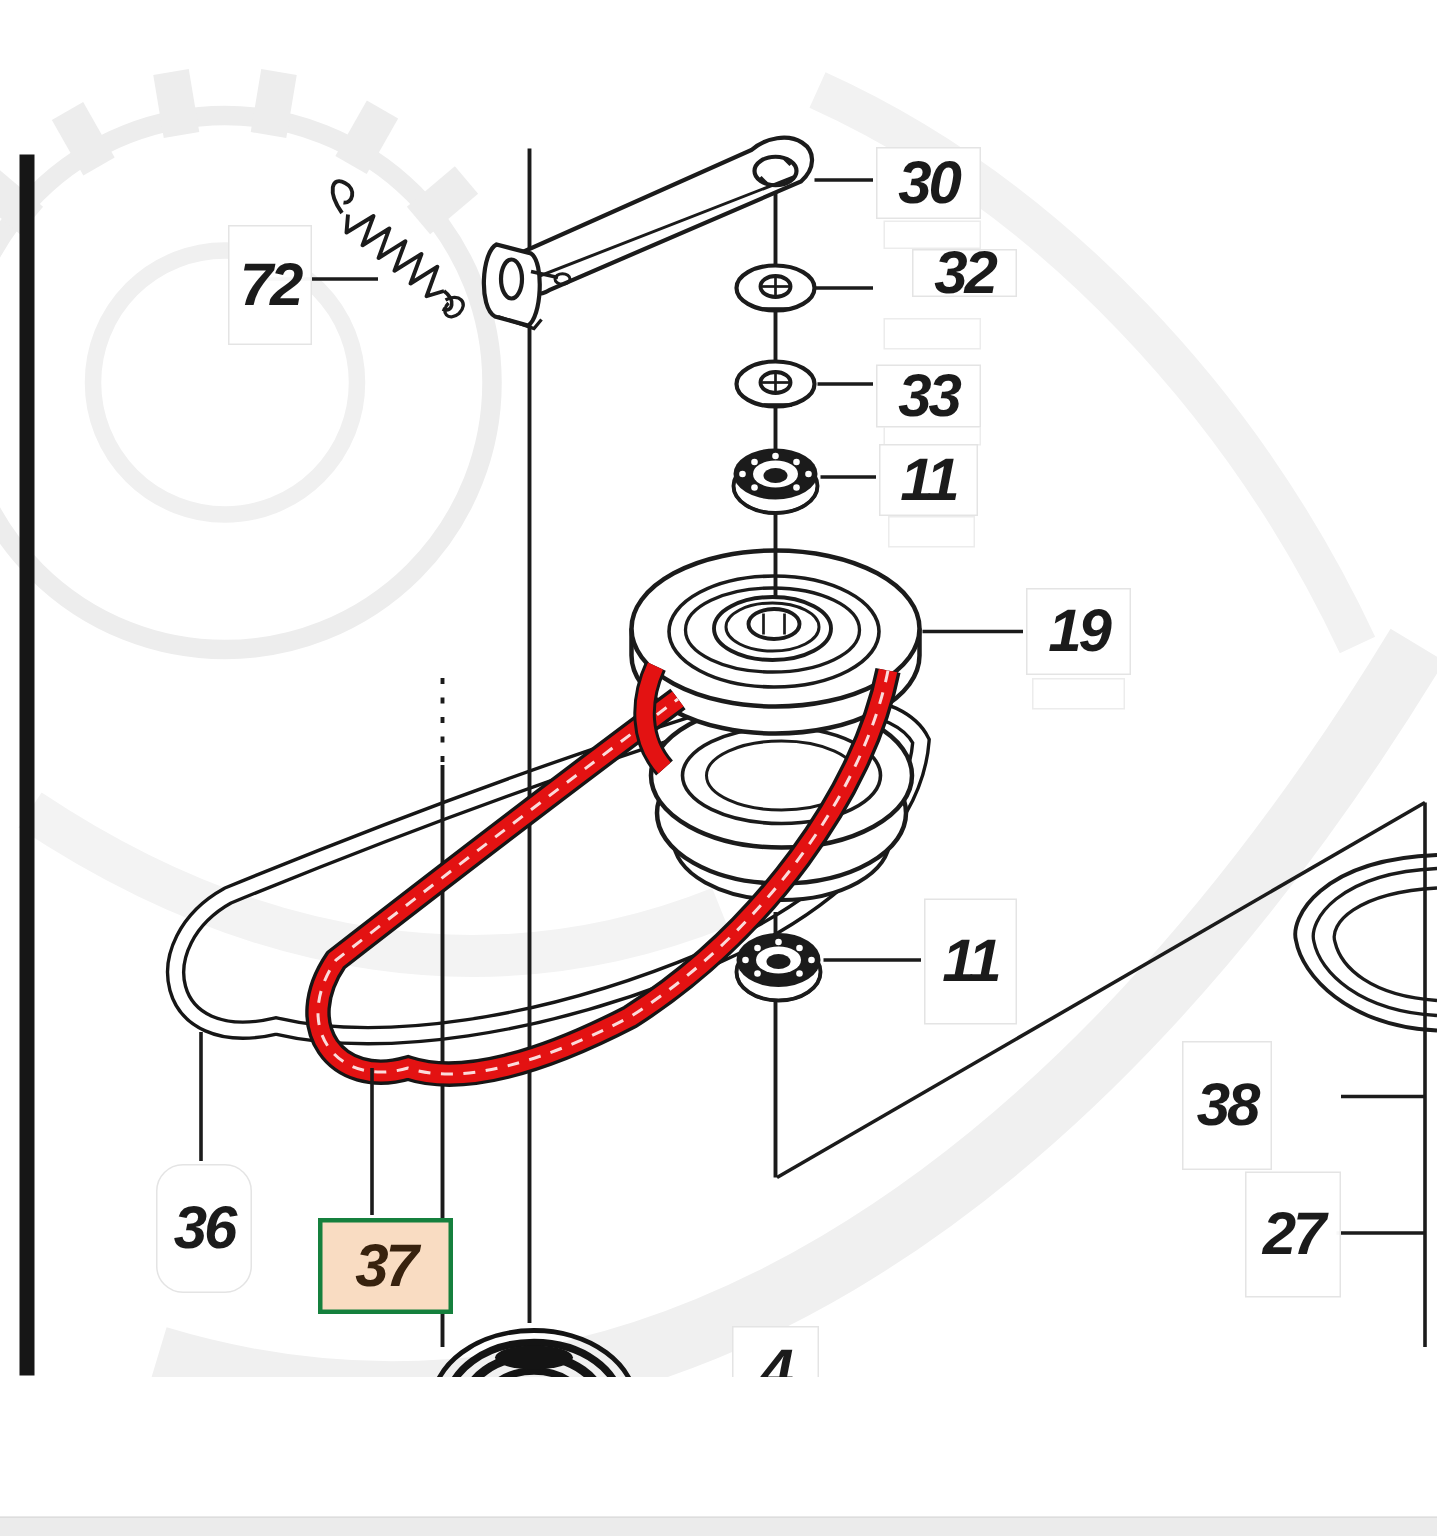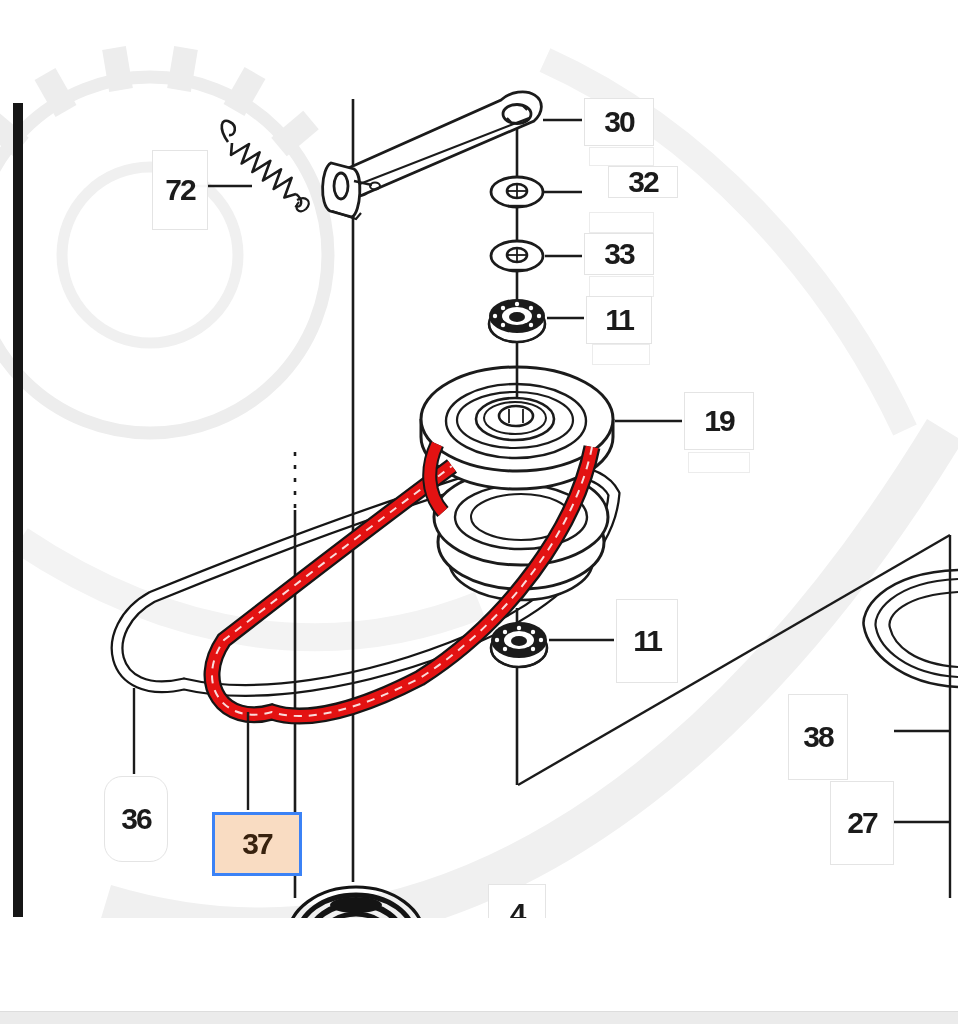--- a/index.html
+++ b/index.html
@@ -3,23 +3,23 @@
 <meta charset="utf-8">
 <style>
   html,body{margin:0;padding:0;background:#ffffff;}
   #stage{position:relative;width:958px;height:1024px;background:#fff;overflow:hidden;
          font-family:"Liberation Sans", sans-serif;}
   #diagram-clip{position:absolute;left:0;top:0;width:958px;height:918px;overflow:hidden;}
   #art{position:absolute;left:0;top:0;}
   .lbar{position:absolute;background:#161616;}
   .part-label{position:absolute;display:flex;align-items:center;justify-content:center;
       background:rgba(255,255,255,.97);border:1px solid #e4e4e4;
-      font-weight:bold;font-size:30px;letter-spacing:-2px;color:#1b1b1b;
-      box-sizing:border-box;cursor:pointer;}
-  .part-label.hl{background:#f9dcc2;border:3px solid #3b82f6;color:#38220e;}
+      font-weight:bold;font-size:40px;letter-spacing:-2px;color:#1b1b1b;
+      box-sizing:border-box;cursor:pointer;font-style:italic;}
+  .part-label.hl{background:#f9dcc2;border:3px solid #15803d;color:#38220e;}
   .spacer-box{position:absolute;background:rgba(255,255,255,.9);border:1px solid #ececec;
       box-sizing:border-box;}
   #bottom-bar{position:absolute;left:0;bottom:0;width:958px;height:12px;background:#ebebeb;
       border-top:1px solid #dddddd;}
 </style>
 </head>
 <body>
 
 <div id="stage">
 
@@ -210,21 +210,21 @@
 
     <div id="labels-layer">
         <div class="spacer-box" style="left: 589px; top: 147px; width: 65px; height: 19px;"></div>
         <div class="spacer-box" style="left: 589px; top: 212px; width: 65px; height: 21px;"></div>
         <div class="spacer-box" style="left: 589px; top: 276px; width: 65px; height: 21px;"></div>
         <div class="spacer-box" style="left: 592px; top: 344px; width: 58px; height: 21px;"></div>
         <div class="spacer-box" style="left: 688px; top: 452px; width: 62px; height: 21px;"></div>
         <div class="part-label" style="left: 112px; top: 150px; width: 56px; height: 80px; margin-left: 40px;">72</div>
         <div class="part-label" style="left: 584px; top: 98px; width: 70px; height: 48px;">30</div>
         <div class="part-label" style="left: 608px; top: 166px; width: 70px; height: 32px;">32</div>
-        <div class="part-label" style="left: 584px; top: 233px; width: 70px; height: 42px; text-align: center;">33</div>
+        <div class="part-label" style="left: 584px; top: 243px; width: 70px; height: 42px; text-align: center;">33</div>
         <div class="part-label" style="left: 586px; top: 296px; width: 66px; height: 48px;">11</div>
         <div class="part-label" style="left: 684px; top: 392px; width: 70px; height: 58px;">19</div>
         <div class="part-label" style="left: 616px; top: 599px; width: 62px; height: 84px;">11</div>
         <div class="part-label" style="left: 788px; top: 694px; width: 60px; height: 86px;">38</div>
         <div class="part-label" style="left: 830px; top: 781px; width: 64px; height: 84px;">27</div>
         <div class="part-label" style="left: 104px; top: 776px; width: 64px; height: 86px; border-radius: 18px;">36</div>
         <div class="part-label" style="left: 488px; top: 884px; width: 58px; height: 60px;">4</div>
         <div class="part-label hl" style="left: 212px; top: 812px; width: 90px; height: 64px;">37</div>
       </div>
   </div>

